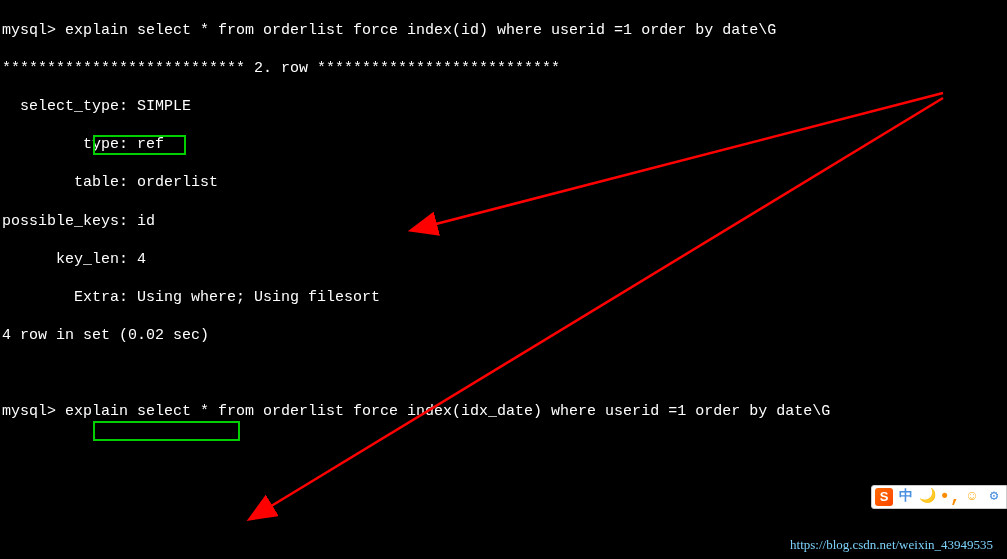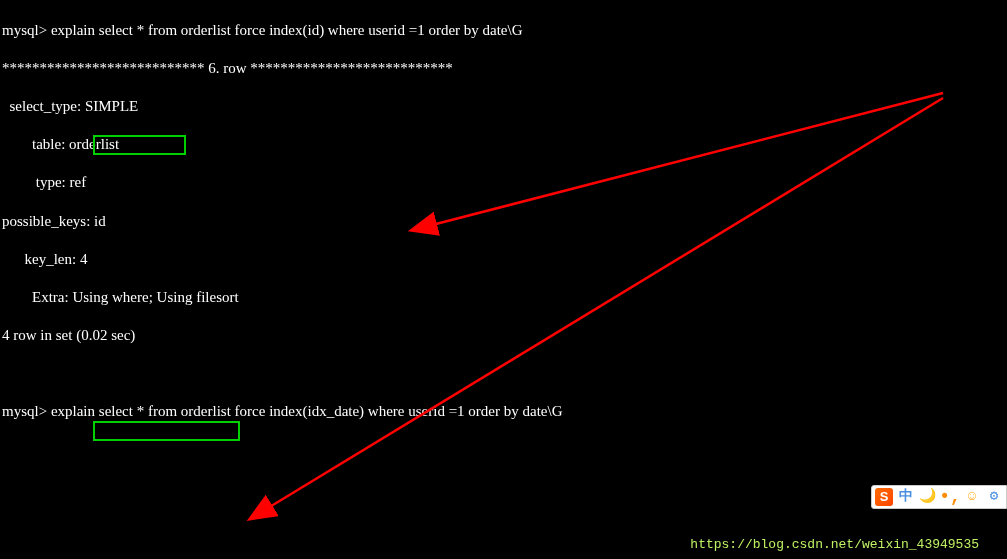--- a/index.html
+++ b/index.html
@@ -18,41 +18,40 @@
       overflow: hidden;
       line-height: 1.27;
     }
     .terminal {
       padding: 2px 0px 0px 2px;
       white-space: pre;
       position: relative;
     }
     .line {
       display: block;
-      font-family: Liberation Serif, serif;
     }
     .highlight-box {
       position: absolute;
       border: 2px solid #00d000;
       pointer-events: none;
     }
     .arrows-svg {
       position: absolute;
       top: 0;
       left: 0;
       width: 1007px;
       height: 559px;
       pointer-events: none;
     }
     .watermark {
       position: absolute;
       bottom: 6px;
-      right: 28px;
-      color: #bef264;
-      font-family: Liberation Mono, monospace;
+      right: 14px;
+      color: #7dd3fc;
+      font-family: Liberation Serif, serif;
       font-size: 13px;
     }
     .toolbar {
       position: absolute;
       right: 0px;
       top: 485px;
       background: #fff;
       border: 1px solid #ccc;
       border-radius: 3px 0 0 3px;
       display: flex;
@@ -76,24 +75,24 @@
       font-weight: bold;
       font-family: Arial;
       font-size: 13px;
     }
   </style>
 </head>
 <body>
 
 <div class="terminal">
 <span class="line"><span>mysql&gt;</span> <span>explain select * from orderlist force index(id) where userid =1 order by date\G</span></span>
-<span class="line">*************************** 6. row ***************************</span>
+<span class="line">*************************** 2. row ***************************</span>
 <span class="line">  select_type: <span>SIMPLE</span></span>
+<span class="line">         type: <span>ref</span></span>
 <span class="line">        table: <span>orderlist</span></span>
-<span class="line">         type: <span>ref</span></span>
 <span class="line">possible_keys: <span>id</span></span>
 <span class="line">      key_len: <span>4</span></span>
 <span class="line">        Extra: <span>Using where; Using filesort</span></span>
 <span class="line">4 row in set (0.02 sec)</span>
 <span class="line"> </span>
 <span class="line"><span>mysql&gt;</span> <span>explain select * from orderlist force index(idx_date) where userid =1 order by date\G</span></span>
 
 
 
 

